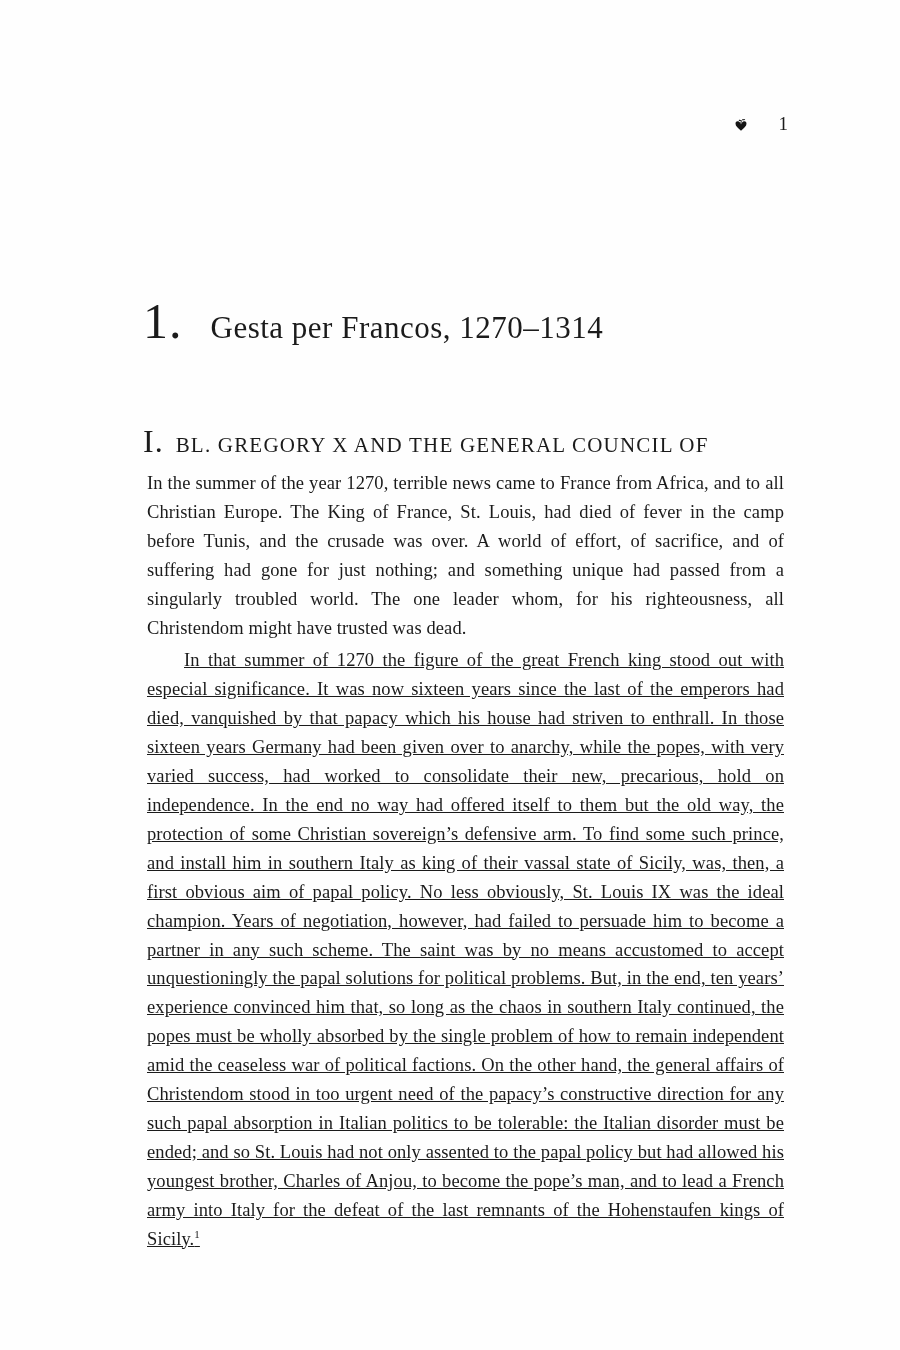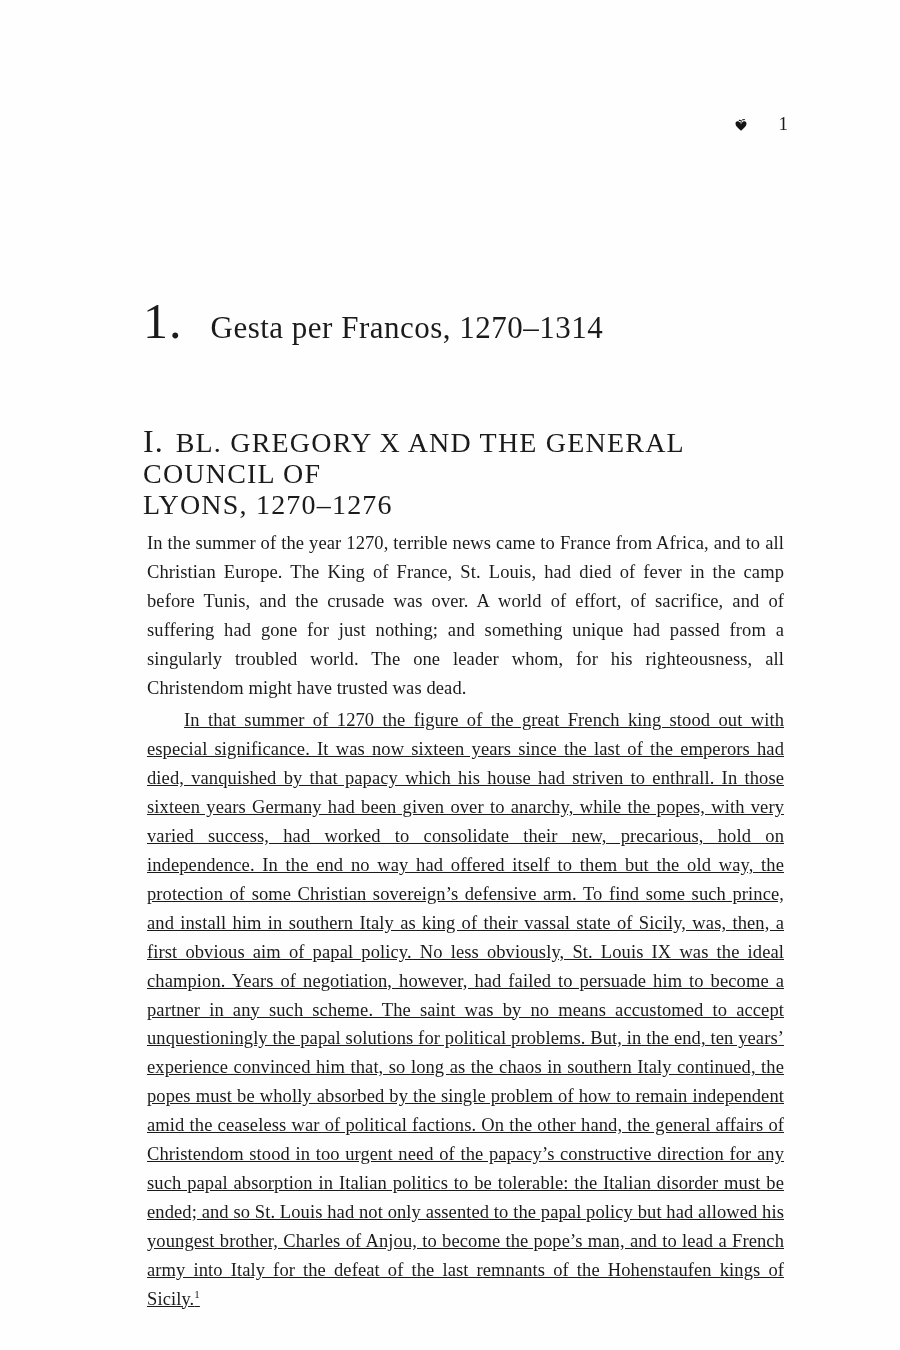--- a/index.html
+++ b/index.html
@@ -66,21 +66,21 @@
   }
   .section-heading .h-line {
     display: block;
     line-height: 30px;
   }
   .section-initial {
     font-size: 32px;
     letter-spacing: 1px;
   }
   .section-caps {
-    font-size: 28px;
+    font-size: 21px;
     letter-spacing: 1.2px;
     font-family: Liberation Serif, serif;
   }
   
   .body-text p {
     margin: 4px;
     font-size: 18.5px;
     line-height: 28.9px;
     text-align: justify;
     letter-spacing: 0.1px;
@@ -112,21 +112,20 @@
     <span class="folio">1</span>
   </div>
 
   <div class="chapter-title-row">
     <span class="chapter-number">1.</span>
     <span class="chapter-title">Gesta per Francos, 1270–1314</span>
   </div>
 
   <h2 class="section-heading" style="font-weight: normal;">
     <span class="h-line"><span class="section-initial">I.</span> <span class="section-caps">BL. GREGORY X AND THE GENERAL COUNCIL OF</span></span>
-    <span class="h-line section-caps">LYONS, 1270–1276</span>
   </h2>
 
   <div class="body-text">
     <p><span>In the summer of the year 1270, terrible news came to France from Africa, and to all Christian Europe. The King of France, St. Louis, had died of fever in the camp before Tunis, and the crusade was over. A world of effort, of sacrifice, and of suffering had gone for just nothing; and something unique had passed from a singularly troubled world. The one leader whom, for his righteousness, all Christendom might have trusted was dead.</span></p>
     <p class="indented"><span>In that summer of 1270 the figure of the great French king stood out with especial significance. It was now sixteen years since the last of the emperors had died, vanquished by that papacy which his house had striven to enthrall. In those sixteen years Germany had been given over to anarchy, while the popes, with very varied success, had worked to consolidate their new, precarious, hold on independence. In the end no way had offered itself to them but the old way, the protection of some Christian sovereign’s defensive arm. To find some such prince, and install him in southern Italy as king of their vassal state of Sicily, was, then, a first obvious aim of papal policy. No less obviously, St. Louis IX was the ideal champion. Years of negotiation, however, had failed to persuade him to become a partner in any such scheme. The saint was by no means accustomed to accept unquestioningly the papal solutions for political problems. But, in the end, ten years’ experience convinced him that, so long as the chaos in southern Italy continued, the popes must be wholly absorbed by the single problem of how to remain independent amid the ceaseless war of political factions. On the other hand, the general affairs of Christendom stood in too urgent need of the papacy’s constructive direction for any such papal absorption in Italian politics to be tolerable: the Italian disorder must be ended; and so St. Louis had not only assented to the papal policy but had allowed his youngest brother, Charles of Anjou, to become the pope’s man, and to lead a French army into Italy for the defeat of the last remnants of the Hohenstaufen kings of Sicily.</span><sup>1</sup></p>
   </div>
 
 </div>
 
 </body></html>

